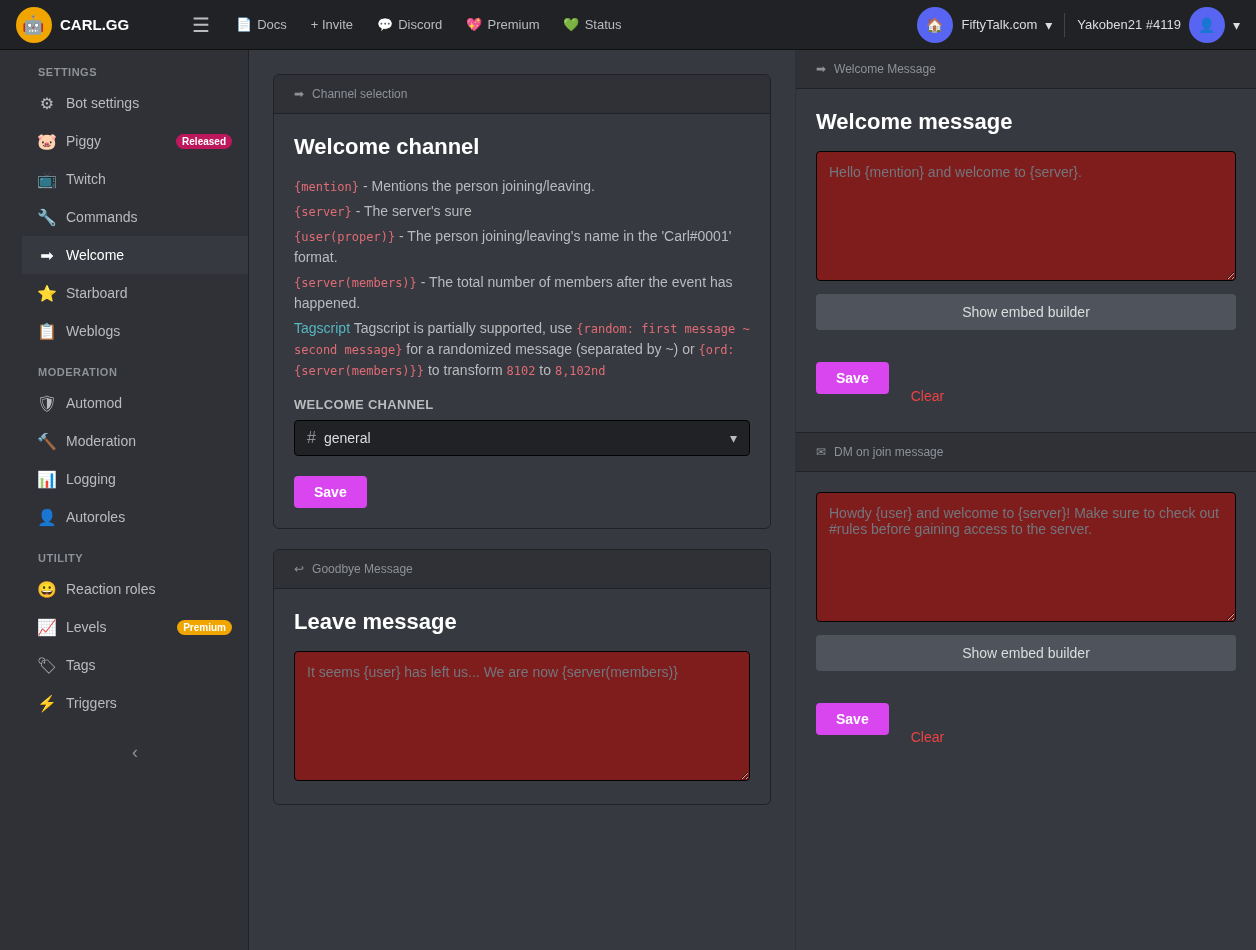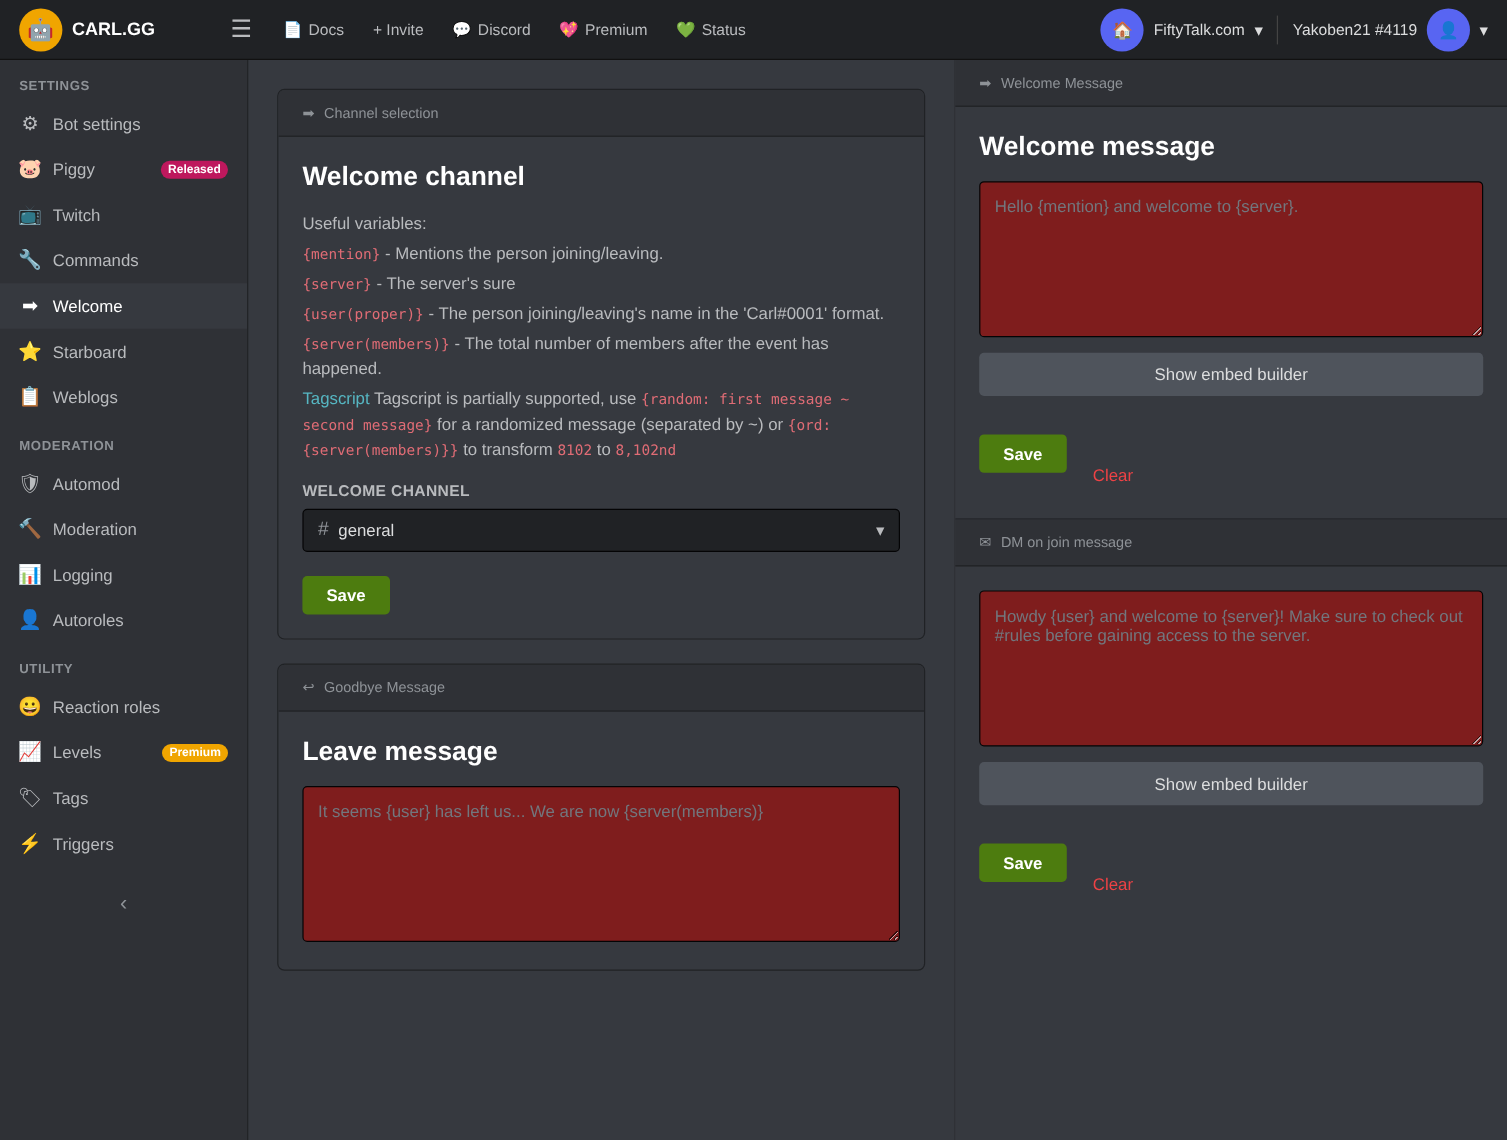--- a/index.html
+++ b/index.html
@@ -18,21 +18,21 @@
     .topnav-right { display: flex; align-items: center; gap: 12px; }
     .topnav-user { display: flex; align-items: center; gap: 8px; cursor: pointer; }
     .topnav-avatar { width: 36px; height: 36px; border-radius: 50%; background: #5865f2; display: flex; align-items: center; justify-content: center; font-size: 14px; color: #fff; }
     .topnav-username { font-size: 13px; color: #dcddde; }
     .topnav-divider { width: 1px; height: 24px; background: #444; }
 
     
     .layout { display: flex; height: calc(950px - 50px); }
 
     
-    .sidebar { width: 207px; background: #2f3136; border-right: 1px solid #202225; overflow-y: auto; padding-bottom: 20px; flex-shrink: 0; }
+    .sidebar { width: 249px; background: #2f3136; border-right: 1px solid #202225; overflow-y: auto; padding-bottom: 20px; flex-shrink: 0; padding-left: 22px; }
     .sidebar-section-title { font-size: 11px; font-weight: 700; color: #8e9297; text-transform: uppercase; padding: 16px 16px 6px; letter-spacing: 0.5px; }
     .sidebar-item { display: flex; align-items: center; gap: 10px; padding: 10px 16px; cursor: pointer; color: #b9bbbe; border-radius: 0; font-size: 14px; }
     .sidebar-item.active { background: #36393f; color: #fff; }
     .sidebar-item-icon { width: 18px; height: 18px; display: flex; align-items: center; justify-content: center; font-size: 16px; flex-shrink: 0; }
     .sidebar-badge { background: #be185d; color: #fff; font-size: 10px; font-weight: 700; padding: 2px 6px; border-radius: 10px; margin-left: auto; }
     .sidebar-badge.premium { background: #f0a500; }
 
     
     .main-content { flex: 1; display: flex; gap: 0; overflow-y: auto; background: #36393f; }
     .left-panel { flex: 1; padding: 24px; overflow-y: auto; border-right: 1px solid #2f3136; }
@@ -51,21 +51,21 @@
     .tagscript-note { color: #b9bbbe; line-height: 1.6; }
     .tagscript-highlight { color: #56b6c2; }
     .tagscript-code { color: #e06c75; font-family: monospace; font-size: 12px; }
     .code-inline { color: #e06c75; font-family: monospace; font-size: 12px; }
 
     .field-label { font-size: 13px; font-weight: 700; color: #b9bbbe; margin-bottom: 8px; text-transform: uppercase; letter-spacing: 0.3px; }
     .channel-select { display: flex; align-items: center; background: #202225; border: 1px solid #040405; border-radius: 4px; padding: 8px 12px; cursor: pointer; gap: 8px; color: #dcddde; }
     .channel-select-arrow { margin-left: auto; color: #b9bbbe; }
     .hash-icon { color: #8e9297; font-size: 16px; }
 
-    .btn-save { background: #4d7c0f; color: #fff; border: none; padding: 8px 20px; border-radius: 4px; cursor: pointer; font-size: 14px; font-weight: 600; }
+    .btn-save { background: #d946ef; color: #fff; border: none; padding: 8px 20px; border-radius: 4px; cursor: pointer; font-size: 14px; font-weight: 600; }
     .btn-clear { background: transparent; color: #ed4245; border: none; padding: 8px 12px; cursor: pointer; font-size: 14px; margin-top: 36px; }
 
     .textarea-field { width: 100%; background: #7f1d1d; border: 1px solid #040405; border-radius: 4px; color: #dcddde; padding: 12px; resize: vertical; min-height: 130px; font-size: 14px; font-family: inherit; }
     .textarea-field::placeholder { color: #72767d; }
 
     .embed-builder-btn { width: 100%; background: #4f545c; color: #dcddde; border: none; padding: 10px; border-radius: 4px; cursor: pointer; font-size: 14px; margin-top: 10px; }
 
     .action-row { display: flex; align-items: center; gap: 10px; margin-top: 14px; }
     .right-card-header { background: #2f3136; padding: 12px 20px; font-size: 12px; color: #8e9297; display: flex; align-items: center; gap: 8px; border-bottom: 1px solid #202225; }
     .right-card-body { padding: 20px; }
@@ -206,21 +206,20 @@
 
       <div class="card">
         <div class="card-header">
           <span>➡</span>
           <span>Channel selection</span>
         </div>
         <div class="card-body">
           <div class="section-title">Welcome channel</div>
 
           <div class="useful-vars">
-            <p><span>Useful variables:</span></p>
             <p>
               <span class="var-tag">{mention}</span><span class="var-desc"> - Mentions the person joining/leaving.</span>
             </p>
             <p>
               <span class="var-tag">{server}</span><span class="var-desc"> - The server's sure</span>
             </p>
             <p>
               <span class="var-tag">{user(proper)}</span><span class="var-desc"> - The person joining/leaving's name in the 'Carl#0001' format.</span>
             </p>
             <p>

